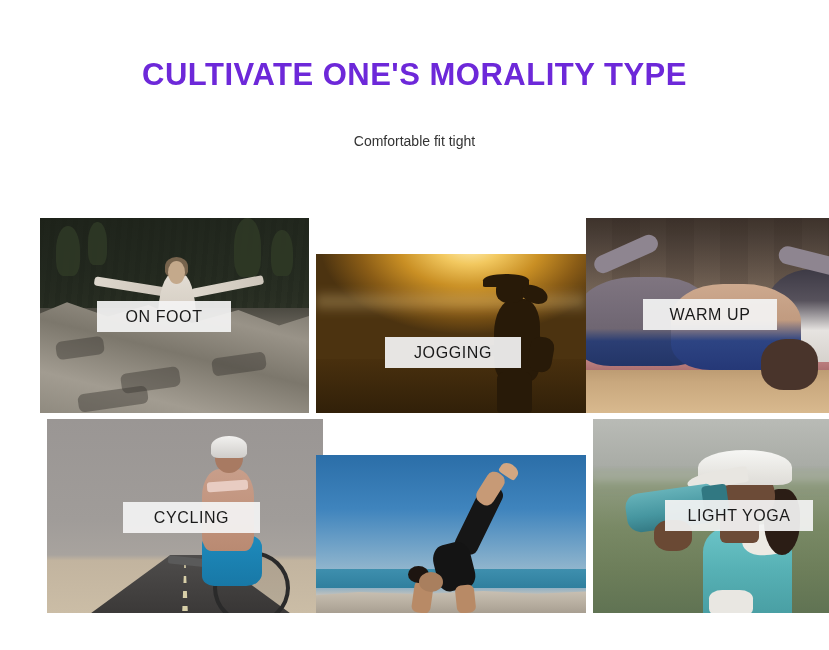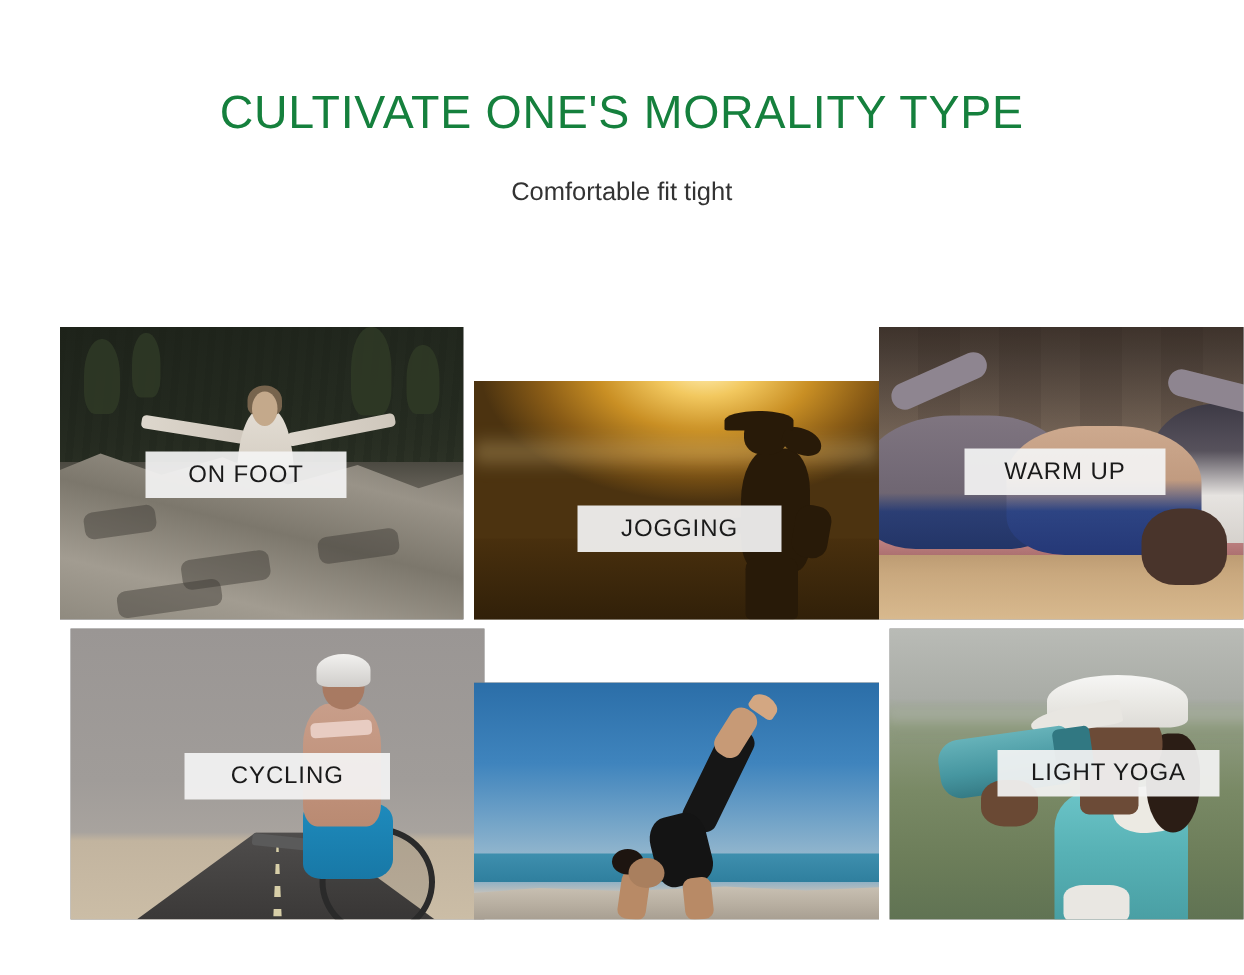--- a/index.html
+++ b/index.html
@@ -21,30 +21,30 @@
   }
 
   
   .header {
     padding-top: 58px;
     text-align: center;
   }
   .title {
     font-size: 31px;
     letter-spacing: 0.5px;
-    color: #15803d;
-    font-weight: 400;
+    color: #6d28d9;
+    font-weight: 700;
     line-height: 1.1;
     margin: 0;
   }
   .subtitle {
-    font-size: 17px;
+    font-size: 14px;
     color: #333333;
     font-weight: 400;
-    margin: 1px;
+    margin: 16px;
     padding-top: 25px;
   }
 
   
   .grid {
     position: absolute;
     left: 0;
     top: 218px;
     width: 829px;
     display: grid;

